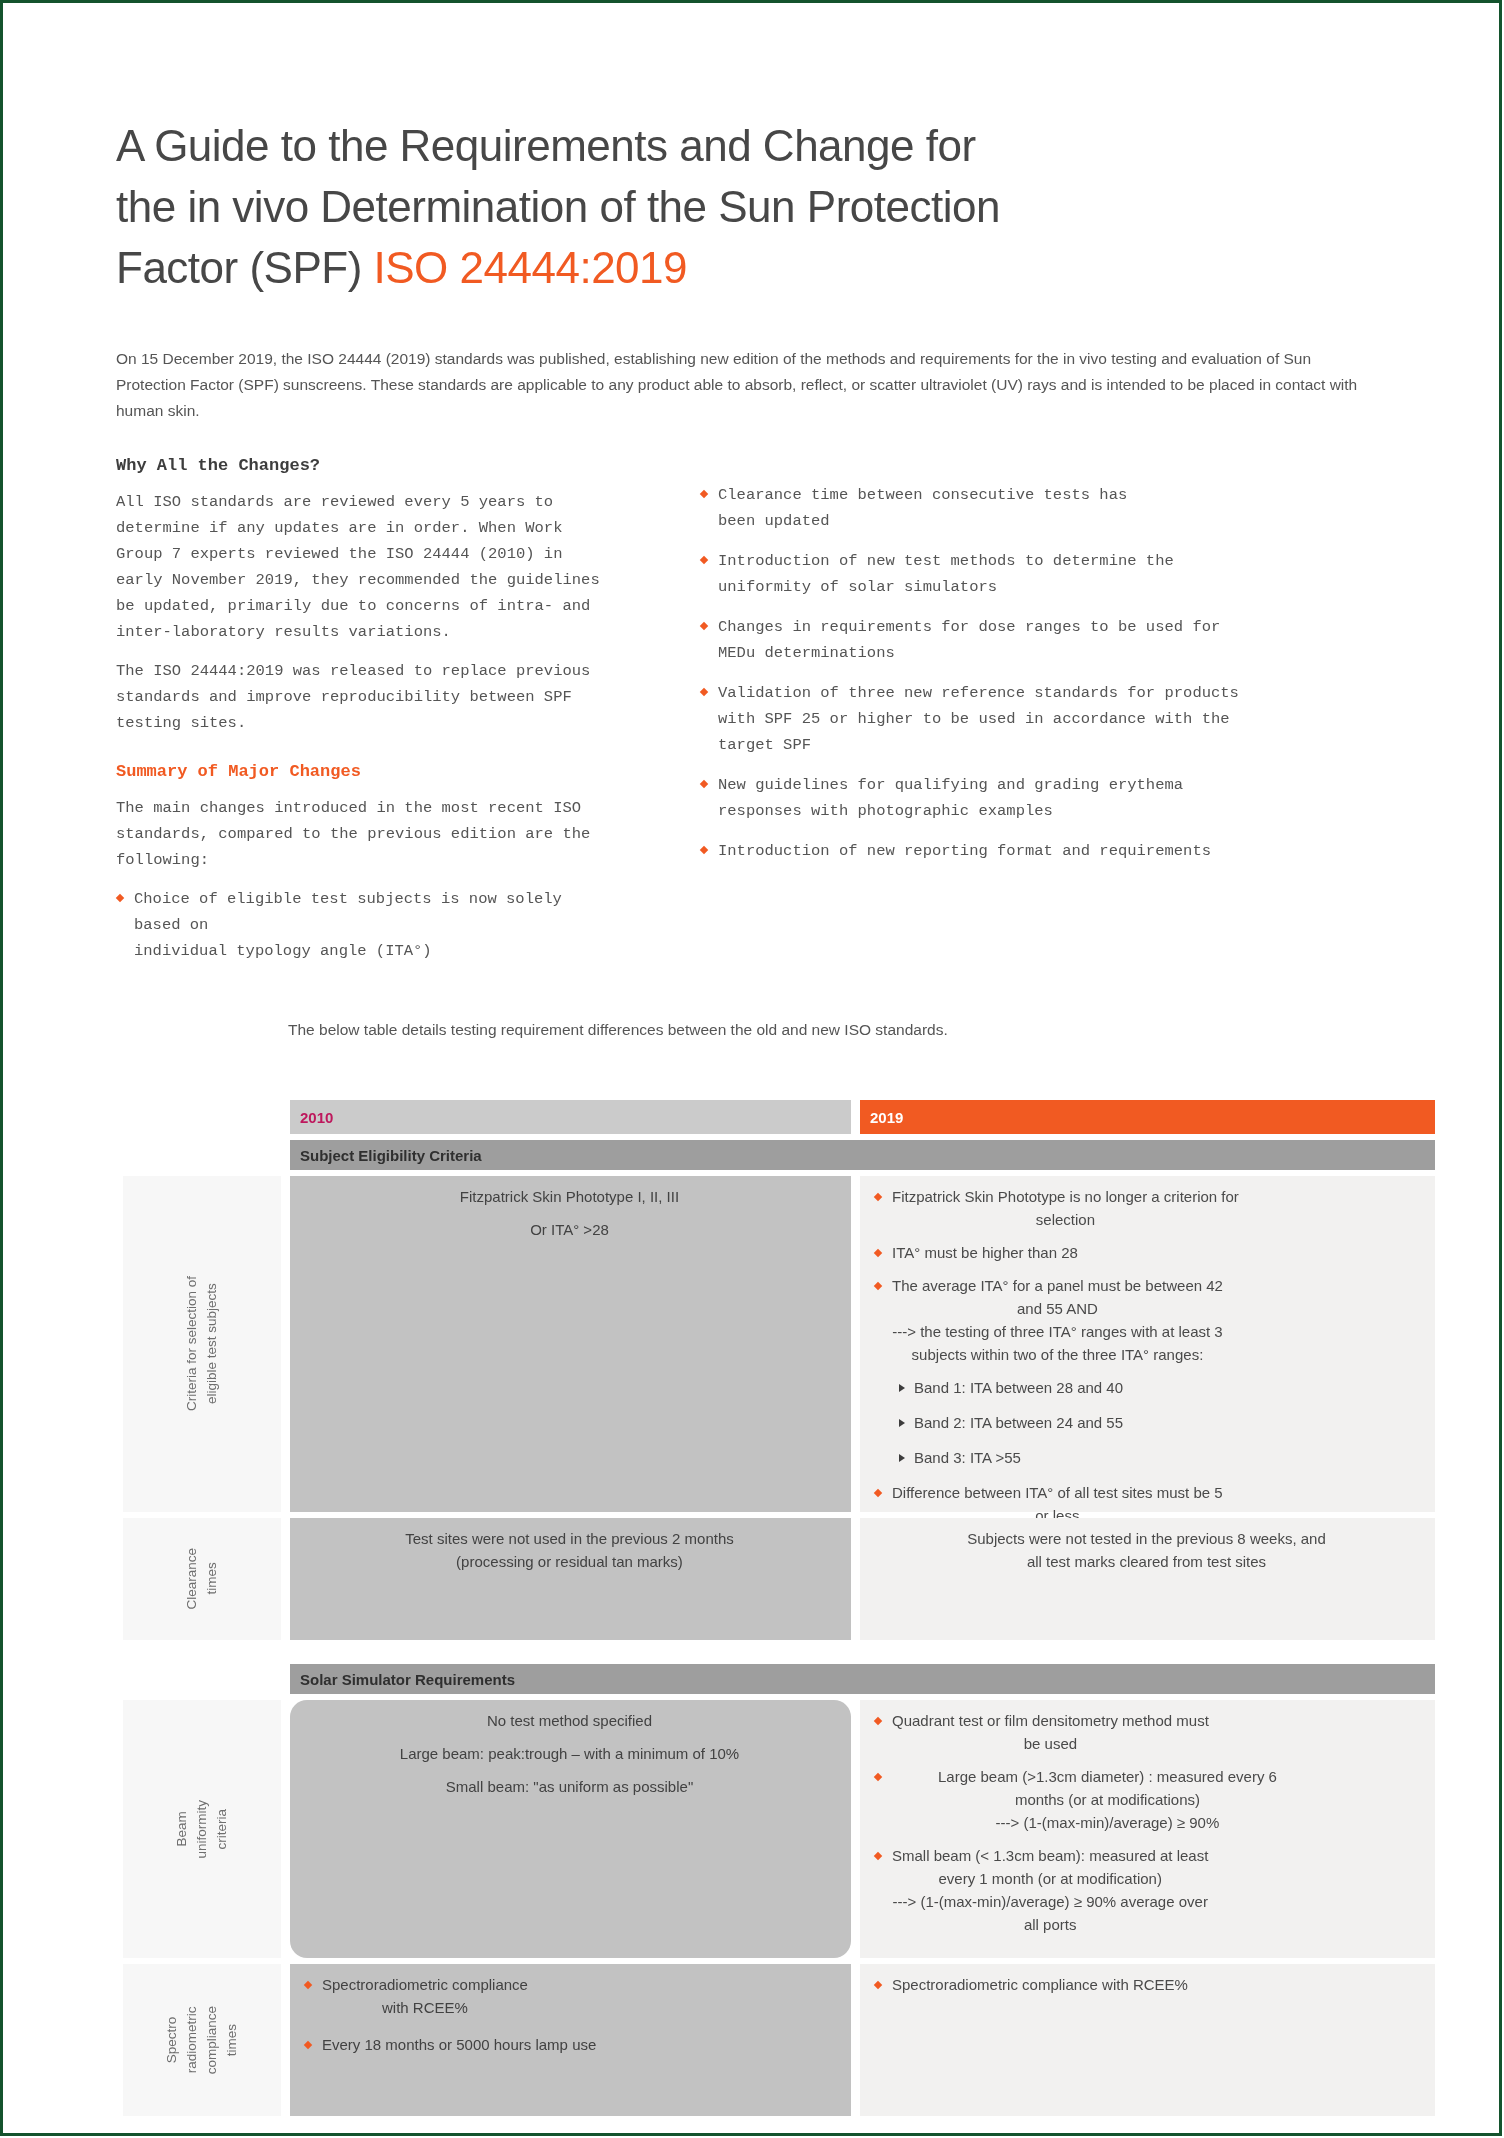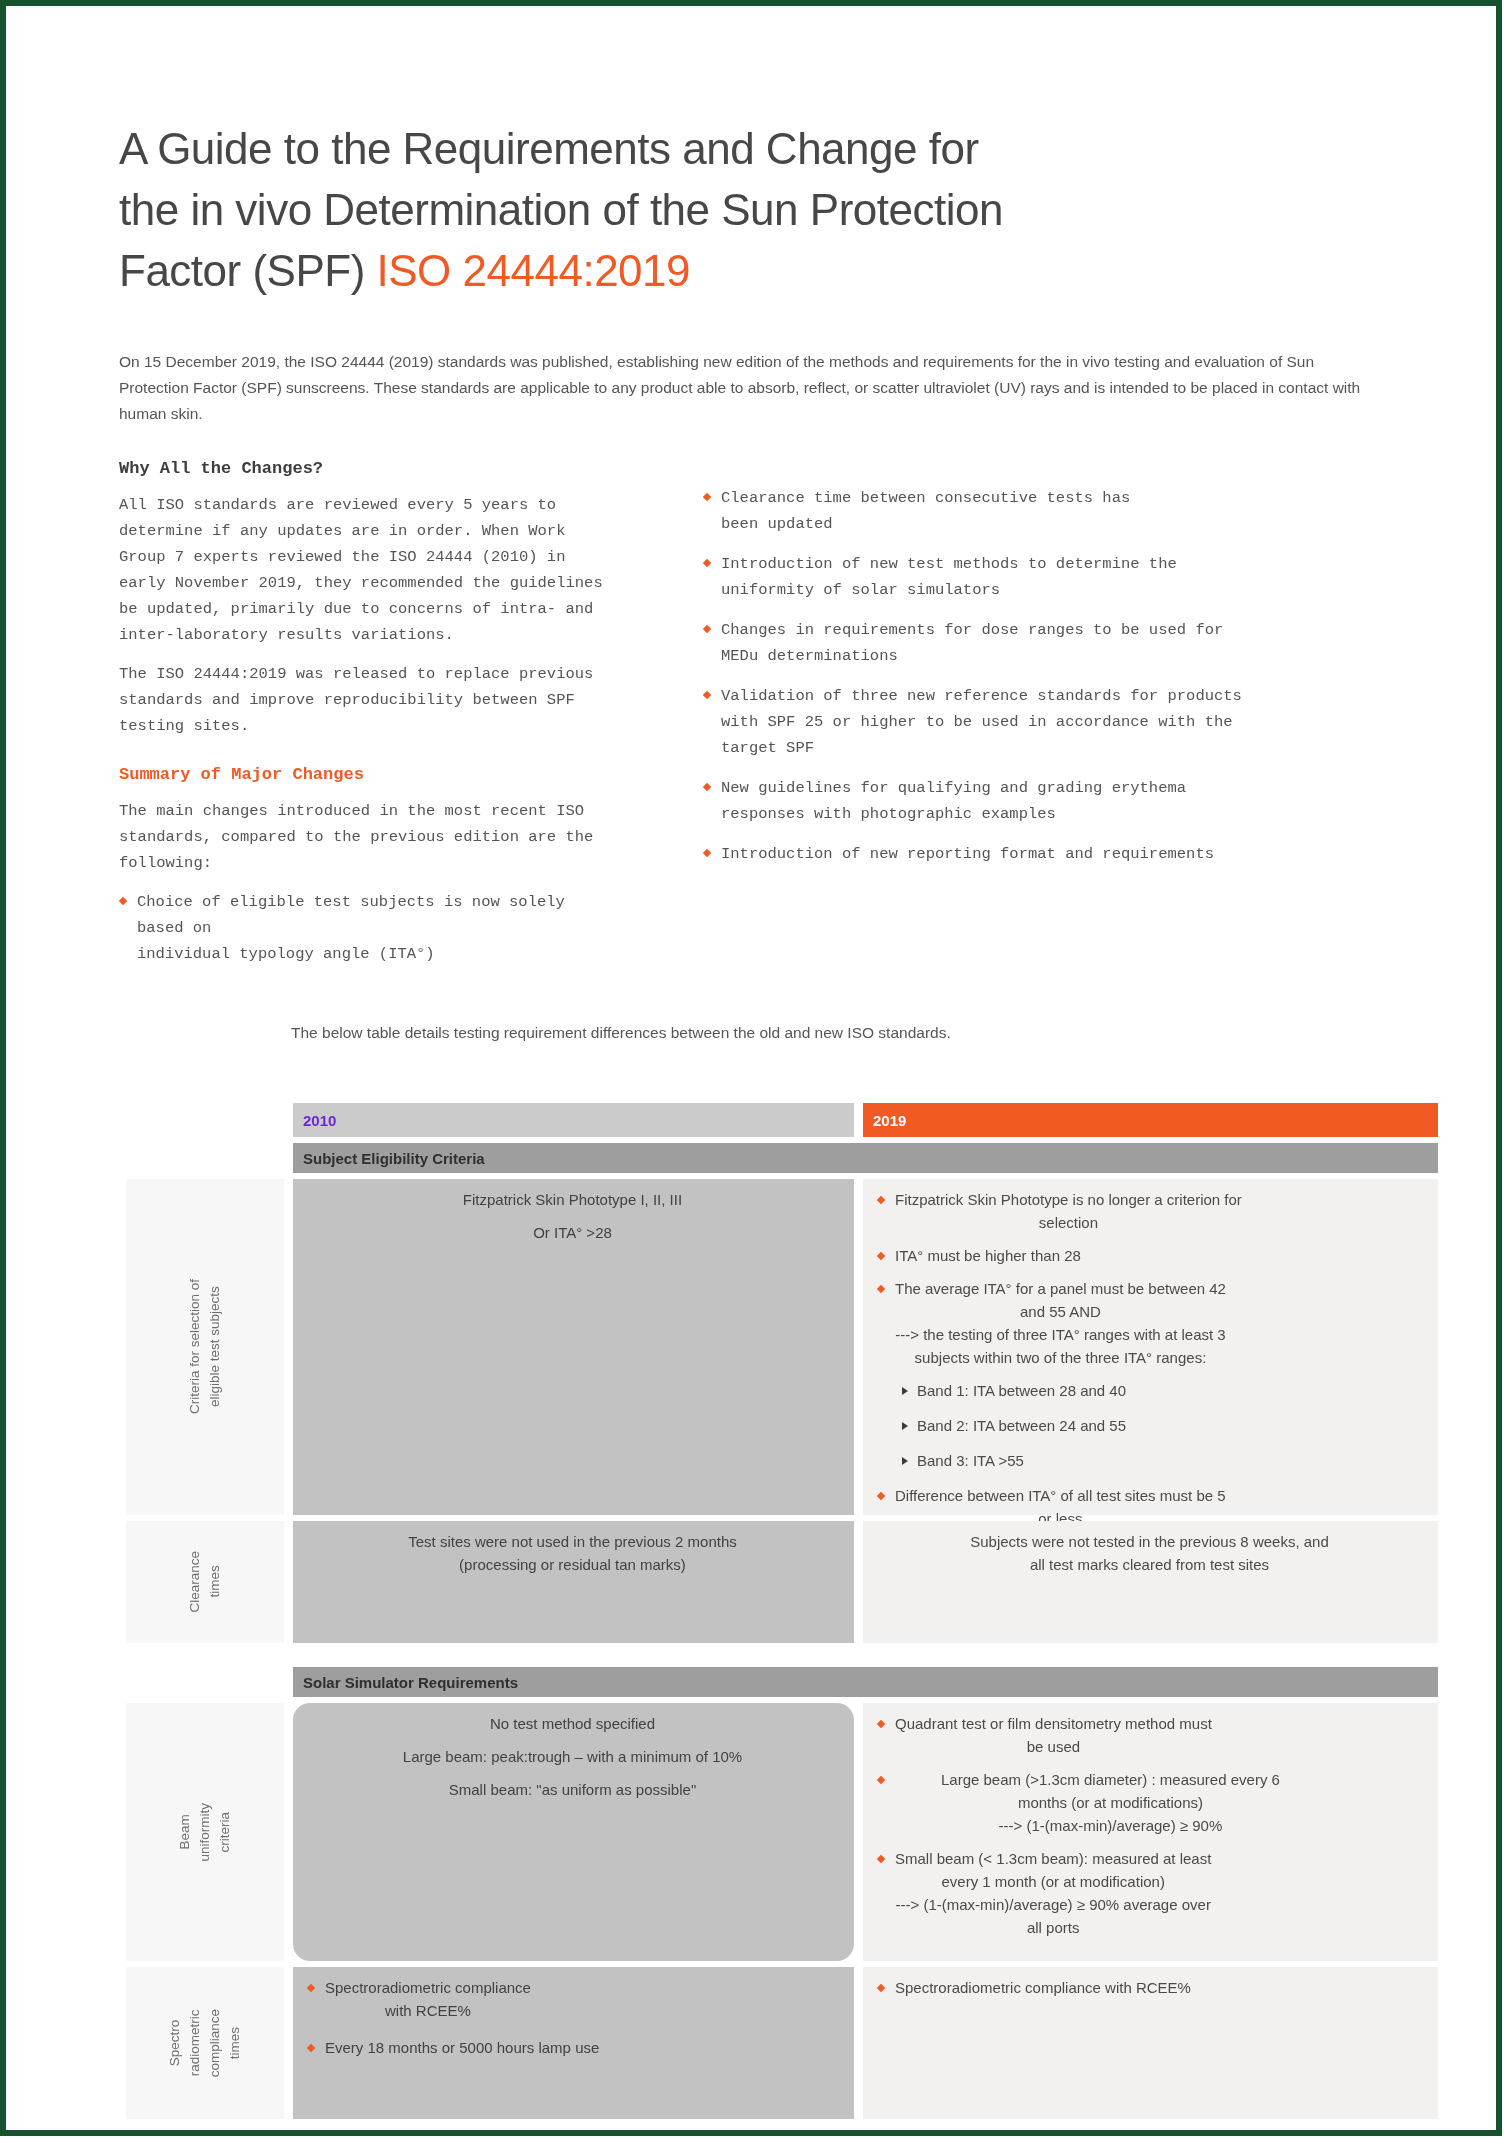--- a/index.html
+++ b/index.html
@@ -7,21 +7,21 @@
     --ink:#4e4e4e;
     --ink-dark:#3d3d3d;
     --hdr-gray:#cbcbcb;
     --band-gray:#9e9e9e;
     --old-gray:#c2c2c2;
     --new-gray:#f2f1f0;
     --label-gray:#f7f7f7;
   }
   *{box-sizing:border-box;margin:0;padding:0;}
   body{background:#ffffff;font-family:"Liberation Sans","DejaVu Sans",sans-serif;color:var(--ink);}
-  .page{width:1502px;height:2136px;border:6px solid #14532d;background:#fff;overflow:hidden;position:relative;}
+  .page{width:1502px;height:2136px;border:3px solid #14532d;background:#fff;overflow:hidden;position:relative;}
   .content{padding:112px 70px 0 113px;}
 
   h1.title{font-size:44px;line-height:61px;font-weight:400;color:#474747;letter-spacing:-0.5px;max-width:1030px;white-space:pre-line;}
   h1.title .hl{color:var(--accent);}
 
   .intro{margin-top:48px;font-size:15.5px;line-height:26px;max-width:1260px;color:#555;}
 
   .twocol{display:flex;margin-top:32px;font-family:Liberation Mono, monospace;}
   .col-left{width:492px;flex:none;}
   .col-right{width:580px;flex:none;margin-left:92px;padding-top:26px;}
@@ -31,21 +31,21 @@
   .col-left p{font-size:15.5px;line-height:26px;margin-bottom:13px;color:#555;}
   .summary-head{margin-top:26px;}
   .list{font-size:15.5px;line-height:26px;color:#555;}
   .col-right .list .blk{margin-bottom:14px;}
 
   .table-note{margin:54px 0 0 172px;font-size:15.5px;line-height:24px;color:#555;}
 
   .cmp{display:grid;grid-template-columns:158px 561px 575px;grid-template-rows:34px 30px 336px 122px 48px 258px 152px;column-gap:9px;row-gap:6px;margin:58px 0 0 7px;width:1312px;font-size:15px;line-height:23px;}
   .cell{padding:9px 16px 10px 14px;text-align:center;}
   .hdr{display:flex;align-items:center;padding:0 10px;font-weight:700;font-size:15px;}
-  .hdr-old{grid-column:2;grid-row:1;background:var(--hdr-gray);color:#6d28d9;}
+  .hdr-old{grid-column:2;grid-row:1;background:var(--hdr-gray);color:#be185d;}
   .hdr-new{grid-column:3;grid-row:1;background:var(--accent);color:#ffffff;}
   .band{display:flex;align-items:center;padding:0 10px;font-weight:700;font-size:15px;color:#2f2f2f;background:var(--band-gray);}
   .band1{grid-column:2/4;grid-row:2;}
   .band2{grid-column:2/4;grid-row:5;margin-top:18px;}
   .lab{background:var(--label-gray);display:flex;align-items:center;justify-content:center;}
   .lab span{writing-mode:vertical-rl;transform:rotate(180deg);white-space:pre-line;text-align:center;font-size:13.5px;line-height:20px;color:#6e6e6e;}
   .old{background:var(--old-gray);color:#424242;}
   .new{background:var(--new-gray);color:#4a4a4a;}
   .r1l{grid-column:1;grid-row:3;} .r1o{grid-column:2;grid-row:3;} .r1n{grid-column:3;grid-row:3;}
   .r2l{grid-column:1;grid-row:4;} .r2o{grid-column:2;grid-row:4;} .r2n{grid-column:3;grid-row:4;}

